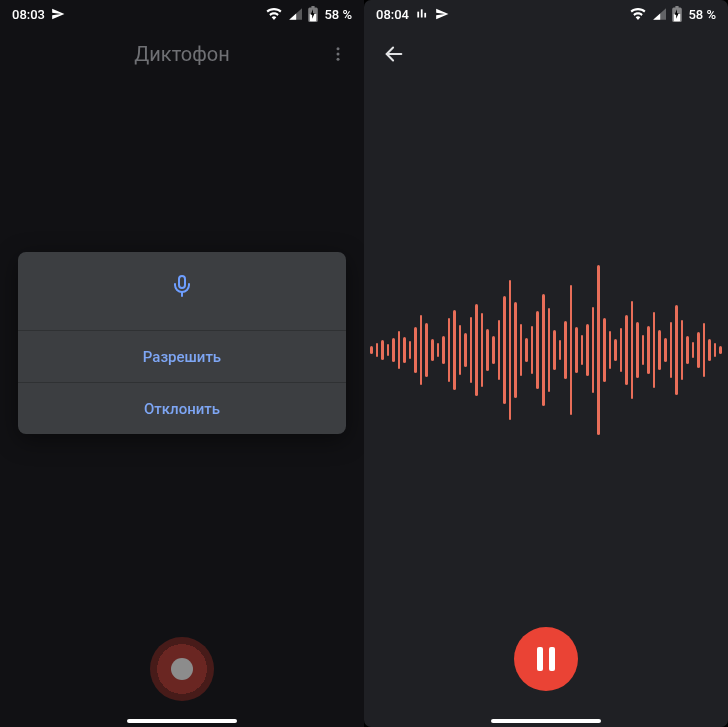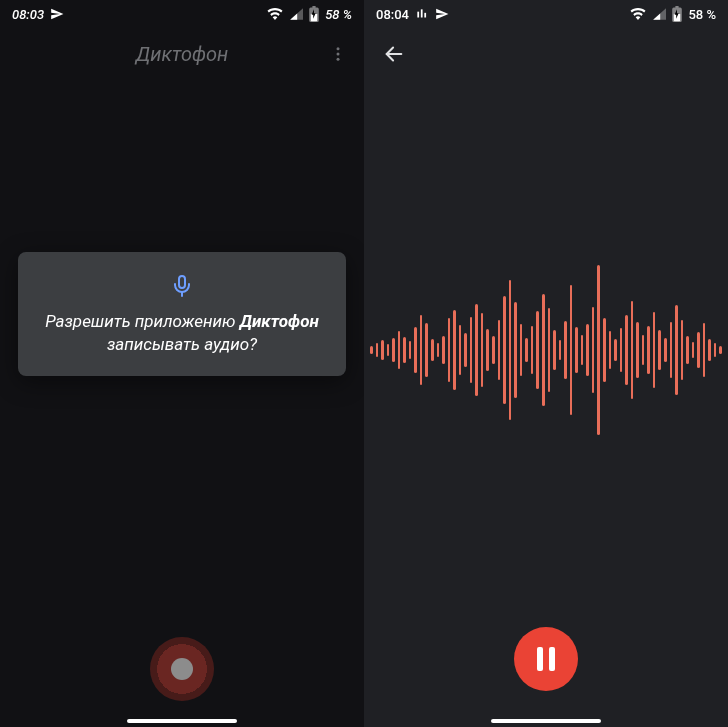--- a/index.html
+++ b/index.html
@@ -9,22 +9,22 @@
     display: flex;
     background: #000;
     font-family: Roboto, "Helvetica Neue", Arial, sans-serif;
     overflow: hidden;
   }
   .pane {
     position: relative;
     height: 727px;
     overflow: hidden;
   }
-  .pane.left { width: 364px; background: #111114; font-style: italic; }
-  .pane.right { width: 364px; background: #1f2024; }
+  .pane.left { width: 364px; background: #111114; }
+  .pane.right { width: 364px; background: #1f2024; border-radius: 7px; }
   
   .statusbar {
     position: absolute;
     top: 0; left: 0; right: 0;
     height: 28px;
     display: flex;
     align-items: center;
     justify-content: space-between;
     padding: 0 12px;
     color: #fff;
@@ -224,23 +224,24 @@
 
   <div class="dialog">
     <div class="dialog-body">
       <span class="icon">
         <svg width="24" height="24" viewBox="0 0 24 24" fill="none" stroke="currentColor" stroke-width="2" stroke-linecap="round" stroke-linejoin="round">
             <rect x="9" y="2" width="6" height="12" rx="3"></rect>
             <path d="M5 10v1a7 7 0 0 0 14 0v-1"></path>
             <line x1="12" y1="18" x2="12" y2="22"></line>
           </svg>
       </span>
-      <div class="dialog-msg">
-        <span>Разрешить приложению </span><span class="bold">Диктофон</span><span> записывать аудио?</span>
-      </div>
+    </div>
+    <div class="dialog-actions">
+      <div class="action">Разрешить</div>
+      <div class="action">Отклонить</div>
     </div>
   </div>
 
   <div class="record-btn">
     <div class="dot"></div>
   </div>
 
   <div class="nav-ind"></div>
 </div>
 

